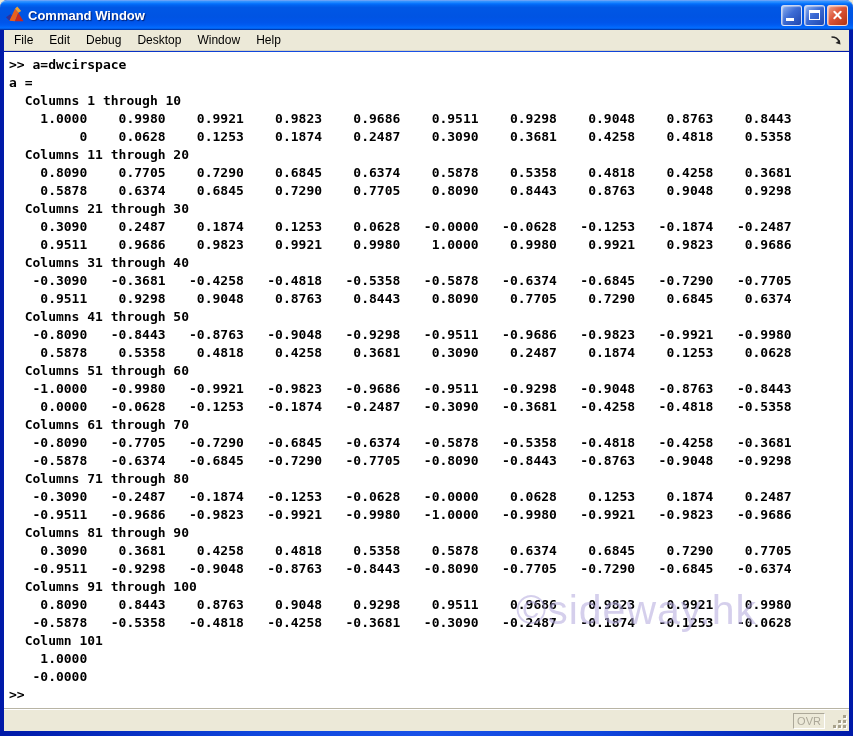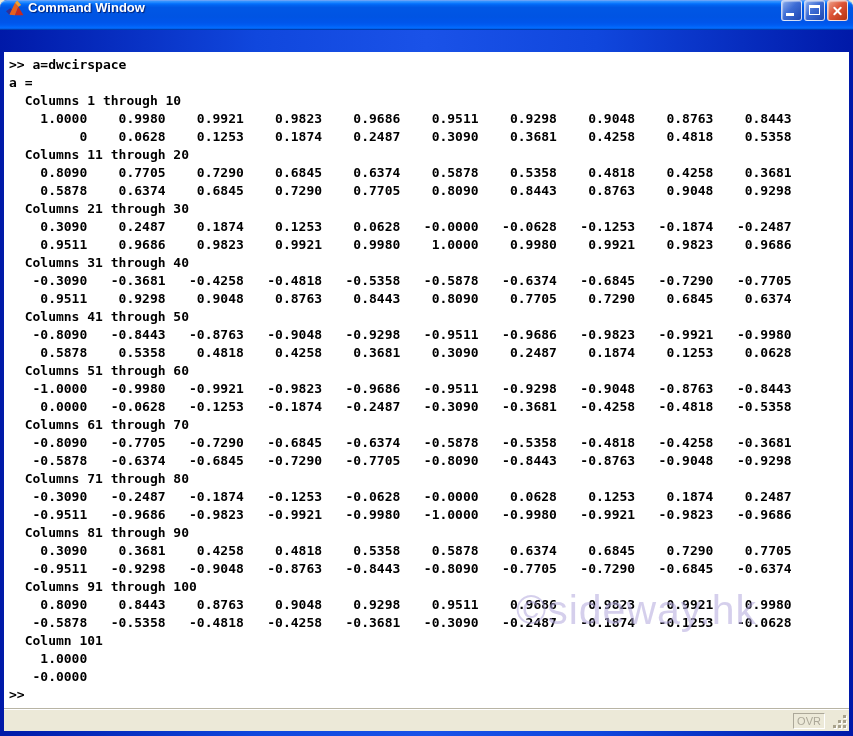--- a/index.html
+++ b/index.html
@@ -17,21 +17,21 @@
   }
   
   .titlebar {
     position: absolute; top: 0; left: 0; right: 0; height: 30px;
     border-radius: 7px 7px 0 0;
     background: linear-gradient(180deg,
       #0058ee 0%, #3593ff 4%, #288eff 7%, #127dff 10%, #036ffc 13%,
       #0262ee 18%, #0057e5 25%, #0054e3 57%, #0055eb 75%, #005bf1 83%,
       #026afe 92%, #0054d0 100%);
     box-shadow: inset 0 1px 0 rgba(255,255,255,.35), inset 0 -1px 0 rgba(0,20,120,.4);
-    display: flex; padding: 0 5px 0 6px;
+    display: flex; align-items: center; padding: 0 5px 0 6px;
   }
   .app-icon { width: 18px; height: 18px; margin-right: 4px; flex: 0 0 auto; }
   .title-text {
     color: #fff; font-weight: bold; font-size: 13px; flex: 1 1 auto;
     text-shadow: 1px 1px 1px rgba(0,20,90,.8);
     white-space: nowrap; overflow: hidden;
   }
   .win-btns { display: flex; gap: 2px; }
   .win-btn {
     width: 21px; height: 21px; border-radius: 3px; position: relative;
@@ -124,20 +124,32 @@
       <div class="win-btn">
           <div class="glyph-max"></div>
         </div>
       <div class="win-btn close">
           <div class="glyph-x1"></div>
           <div class="glyph-x2"></div>
         </div>
     </div>
   </div>
 
+  <div class="menubar">
+    <span class="menu-item">File</span>
+    <span class="menu-item">Edit</span>
+    <span class="menu-item">Debug</span>
+    <span class="menu-item">Desktop</span>
+    <span class="menu-item">Window</span>
+    <span class="menu-item">Help</span>
+    <svg class="dock-arrow" viewBox="0 0 13 11">
+      <path d="M1.5 2 C 5.5 2 8 3.5 9.2 6.8" stroke="#222" stroke-width="1.6" fill="none"></path>
+      <polygon points="10.5,9.5 5.5,8 9.8,5" fill="#222"></polygon>
+    </svg>
+  </div>
 
   <div class="console">
     <pre id="console-pre">&gt;&gt; a=dwcirspace
 a =
   Columns 1 through 10
     1.0000    0.9980    0.9921    0.9823    0.9686    0.9511    0.9298    0.9048    0.8763    0.8443
          0    0.0628    0.1253    0.1874    0.2487    0.3090    0.3681    0.4258    0.4818    0.5358
   Columns 11 through 20
     0.8090    0.7705    0.7290    0.6845    0.6374    0.5878    0.5358    0.4818    0.4258    0.3681
     0.5878    0.6374    0.6845    0.7290    0.7705    0.8090    0.8443    0.8763    0.9048    0.9298

